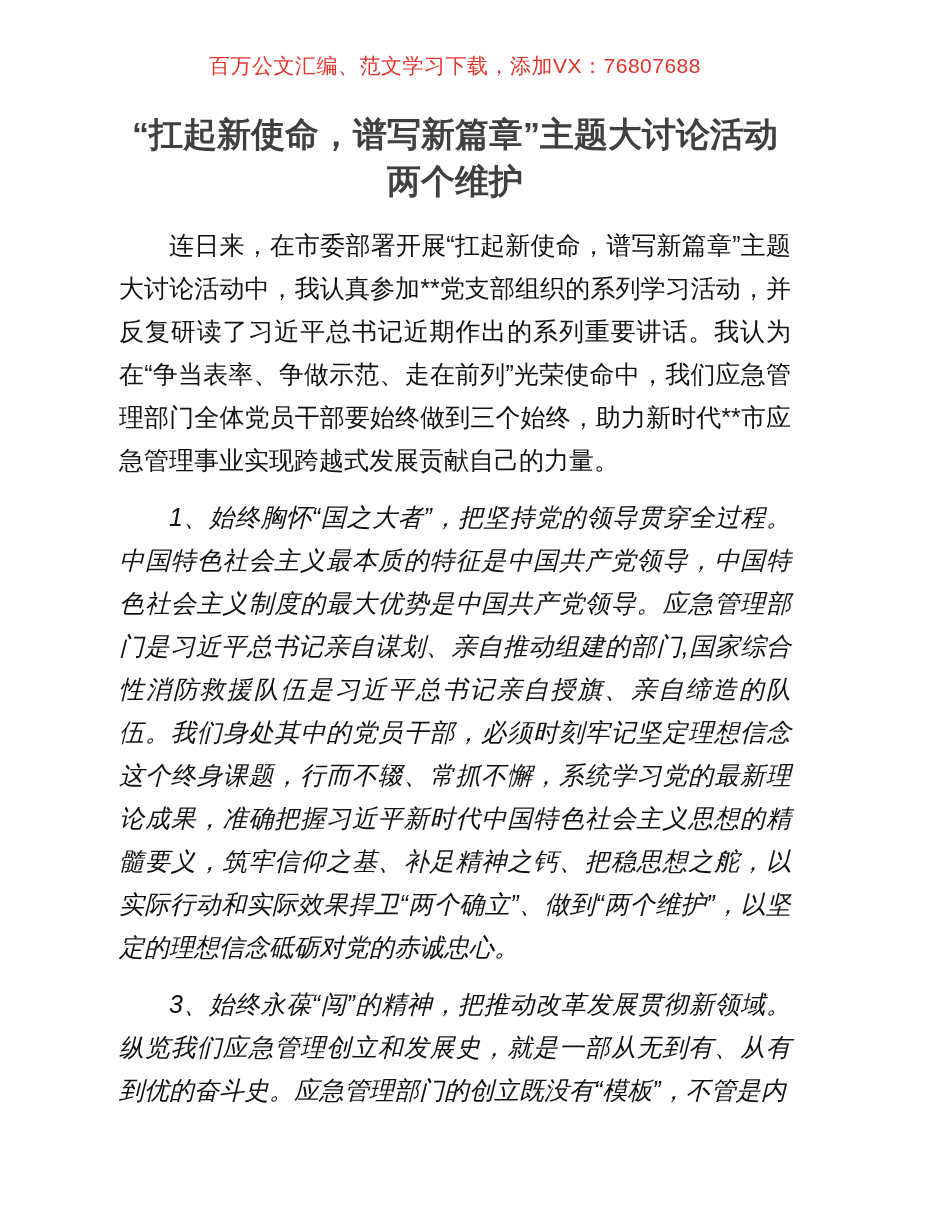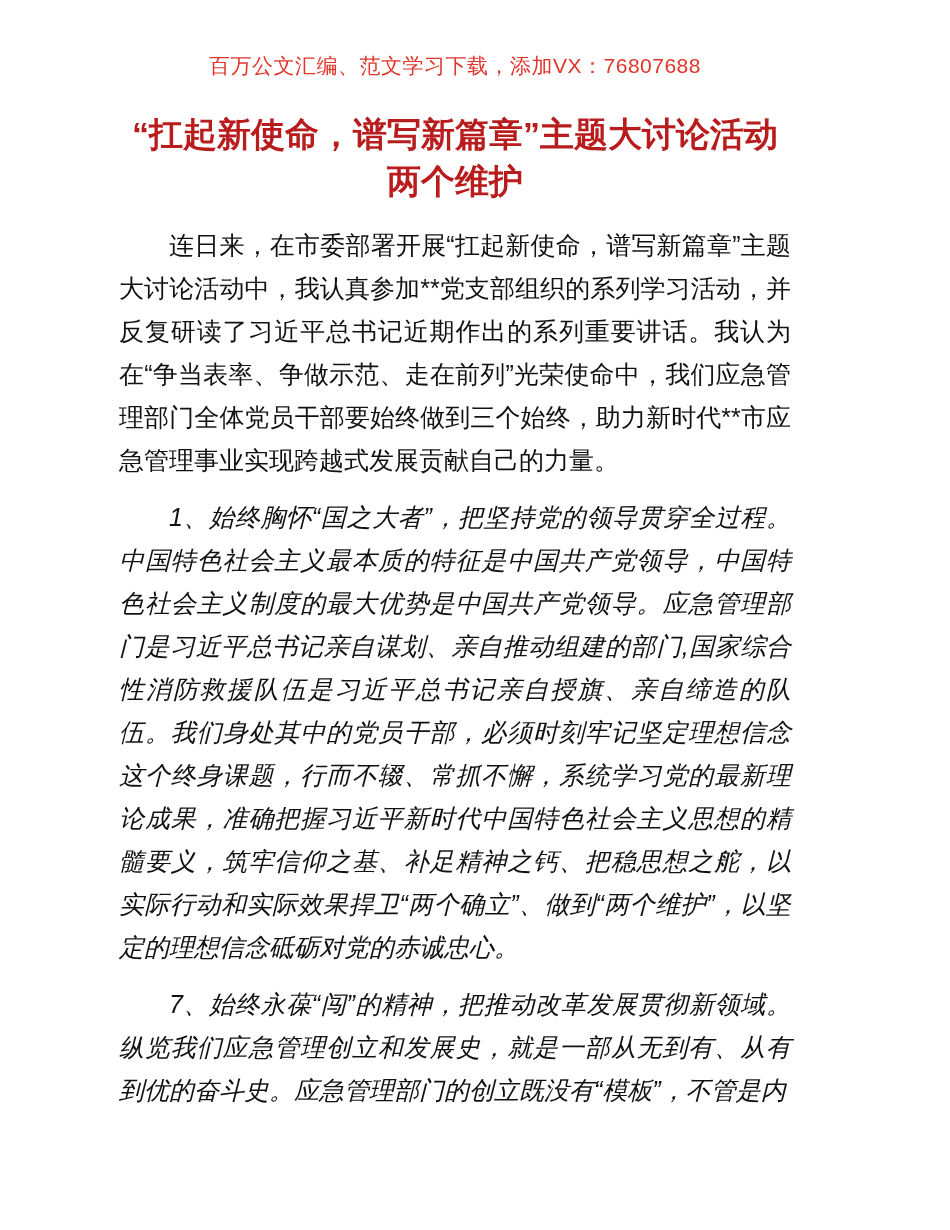--- a/index.html
+++ b/index.html
@@ -27,21 +27,21 @@
     letter-spacing: 0.5px;
     
   }
   .doc-title {
     margin: 31px auto 0;
     width: 760px;
     text-align: center;
     font-size: 34px;
     line-height: 47px;
     font-weight: bold;
-    color: #b91c1c;
+    color: #404040;
   }
   .doc-title .title-line {
     display: block;
   }
   .content {
     width: 672px;
     margin: 19px auto 8px;
     font-size: 25px;
     line-height: 43px;
     color: #111111;
@@ -65,16 +65,16 @@
   <div class="watermark" style="color: rgb(225, 52, 42);">百万公文汇编、范文学习下载，添加VX：76807688</div>
 
   <h1 class="doc-title">
     <span class="title-line">“扛起新使命，谱写新篇章”主题大讨论活动</span>
     <span class="title-line">两个维护</span>
   </h1>
 
   <div class="content" style="color: rgb(17, 17, 17);">
     <p>连日来，在市委部署开展“扛起新使命，谱写新篇章”主题大讨论活动中，我认真参加**党支部组织的系列学习活动，并反复研读了习近平总书记近期作出的系列重要讲话。我认为在“争当表率、争做示范、走在前列”光荣使命中，我们应急管理部门全体党员干部要始终做到三个始终，助力新时代**市应急管理事业实现跨越式发展贡献自己的力量。</p>
     <p>1、始终胸怀“国之大者”，把坚持党的领导贯穿全过程。中国特色社会主义最本质的特征是中国共产党领导，中国特色社会主义制度的最大优势是中国共产党领导。应急管理部门是习近平总书记亲自谋划、亲自推动组建的部门,国家综合性消防救援队伍是习近平总书记亲自授旗、亲自缔造的队伍。我们身处其中的党员干部，必须时刻牢记坚定理想信念这个终身课题，行而不辍、常抓不懈，系统学习党的最新理论成果，准确把握习近平新时代中国特色社会主义思想的精髓要义，筑牢信仰之基、补足精神之钙、把稳思想之舵，以实际行动和实际效果捍卫“两个确立”、做到“两个维护”，以坚定的理想信念砥砺对党的赤诚忠心。</p>
-    <p>7、始终永葆“闯”的精神，把推动改革发展贯彻新领域。纵览我们应急管理创立和发展史，就是一部从无到有、从有到优的奋斗史。应急管理部门的创立既没有“模板”，不管是内</p>
+    <p>3、始终永葆“闯”的精神，把推动改革发展贯彻新领域。纵览我们应急管理创立和发展史，就是一部从无到有、从有到优的奋斗史。应急管理部门的创立既没有“模板”，不管是内</p>
   </div>
 
 </div>
 
 </body></html>

